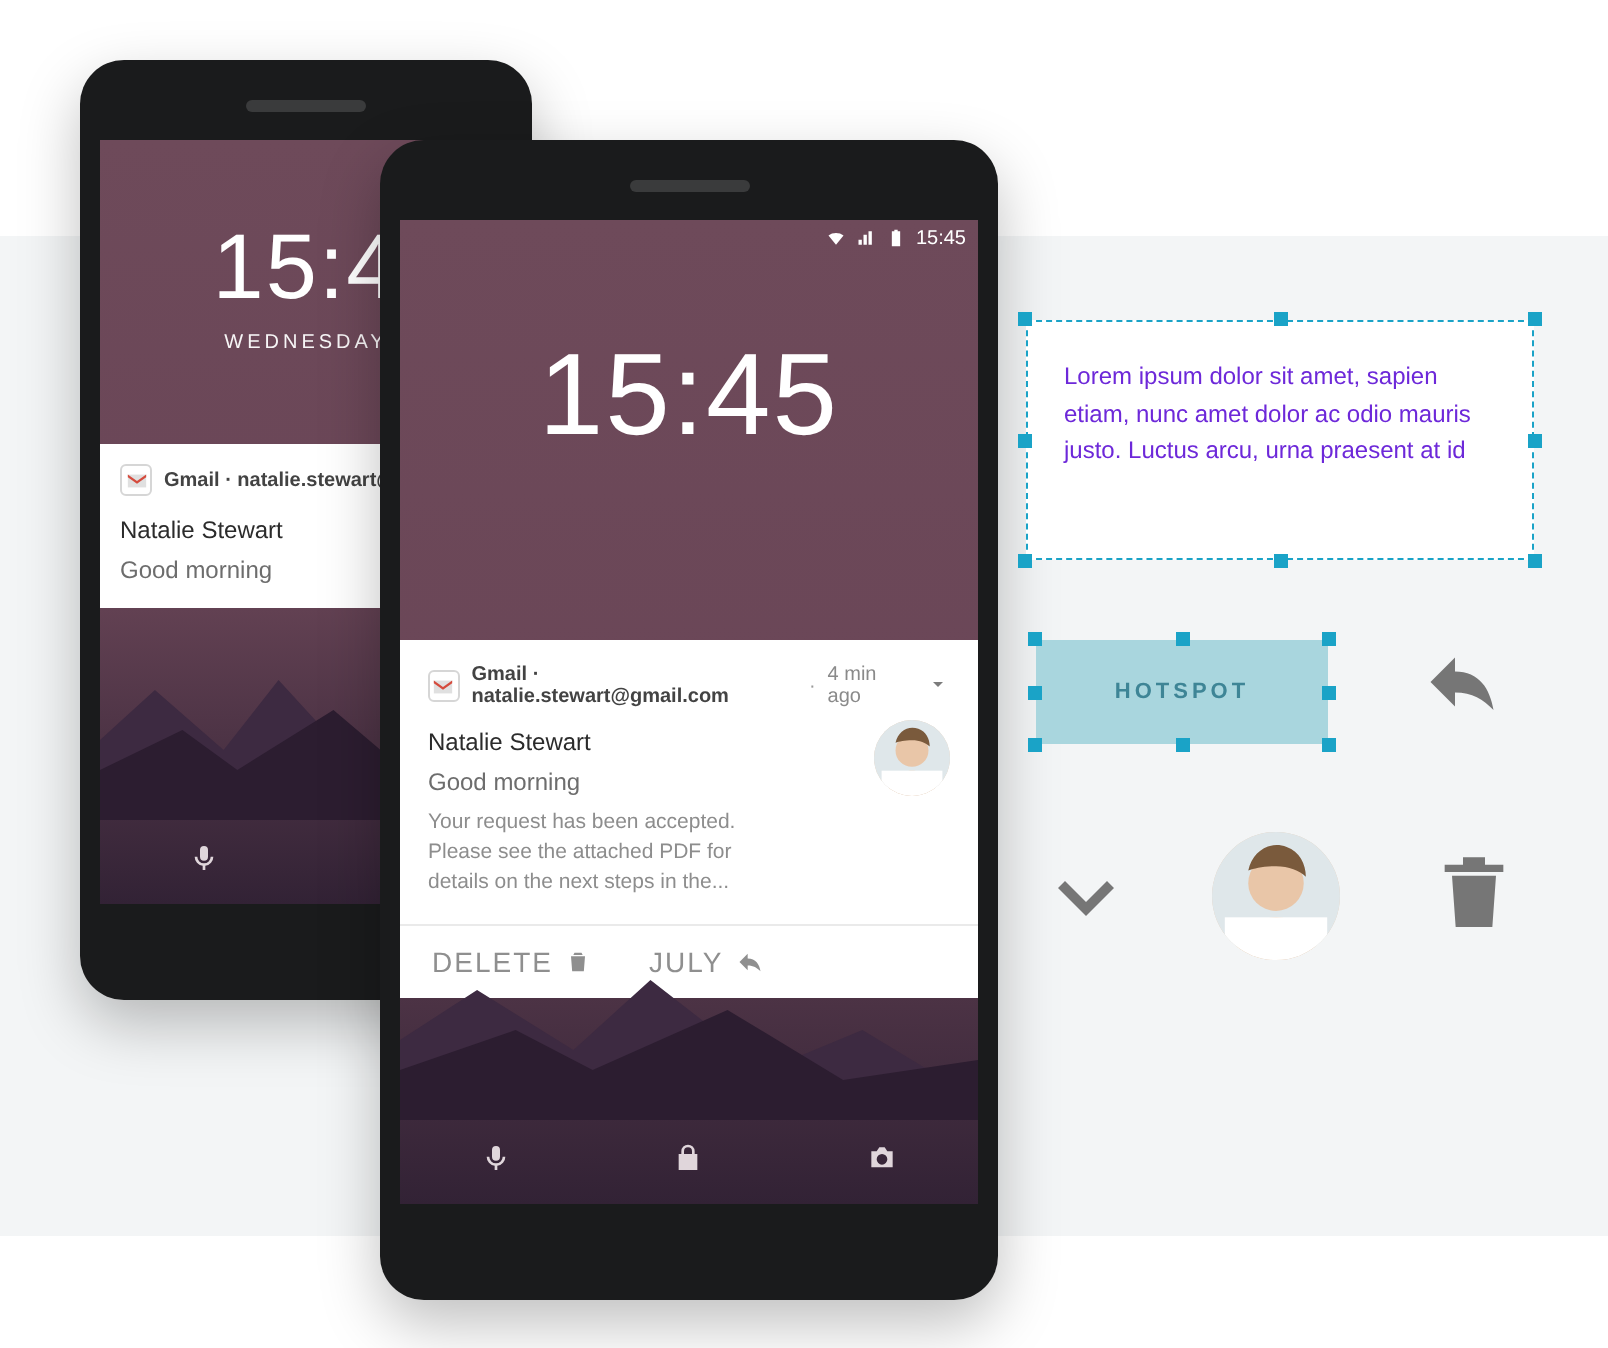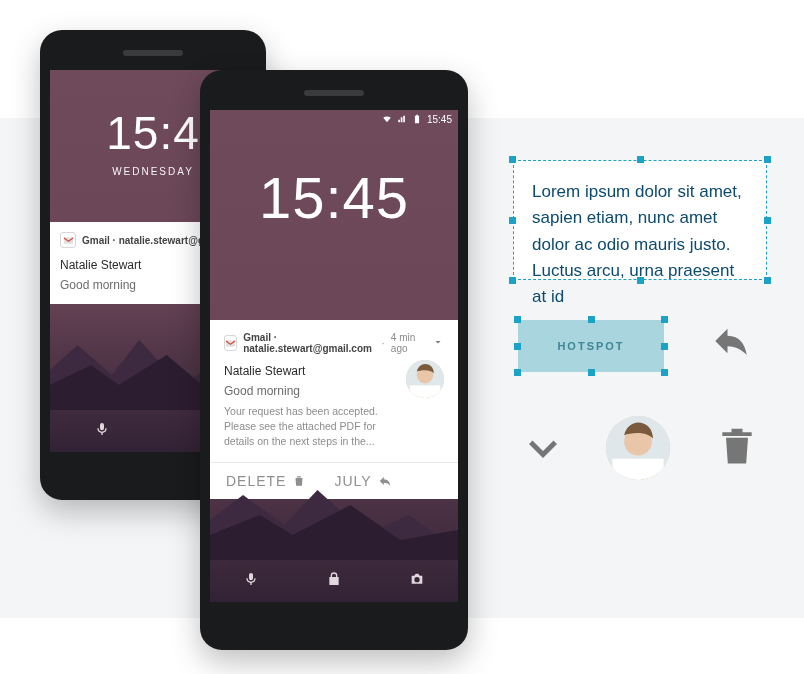--- a/index.html
+++ b/index.html
@@ -10,21 +10,21 @@
   .phone{position:absolute;border-radius:22px;background:#1a1b1c;box-shadow:0 12px 30px rgba(0,0,0,.25);padding:40px 10px 48px 10px}
   .phone .speaker{position:absolute;left:50%;top:20px;transform:translateX(-50%);width:60px;height:6px;border-radius:3px;background:#3a3b3c}
   .phone .screen{width:100%;height:100%;background:linear-gradient(#6e4a5a 0%,#6a4657 55%,#322235 100%);position:relative;overflow:hidden}
   .mountains{position:absolute;bottom:42px;left:0;right:0;height:90px}
   .mountains svg{width:100%;height:100%;display:block}
   .navrow{position:absolute;bottom:0;left:0;right:0;height:42px;display:flex;justify-content:space-around;align-items:center;color:#e0d6db}
   .navrow svg{width:16px;height:16px;fill:#e0d6db}
 
   .phone.small{left:40px;top:30px;width:226px;height:470px}
   .phone.small .screen{height:100%}
-  .phone.large{left:200px;top:70px;width:268px;height:580px}
+  .phone.large{left:190px;top:70px;width:309px;height:580px}
 
   .statusbar{position:absolute;top:0;right:6px;height:18px;display:flex;align-items:center;gap:5px;color:#fff;font-size:10px}
   .statusbar svg{width:10px;height:10px;fill:#fff}
 
   .clock{position:absolute;left:0;right:0;text-align:center;color:#fff}
   .clock .time{font-weight:200;letter-spacing:1px}
   .clock .date{font-size:10px;letter-spacing:2px;margin-top:6px;opacity:.95}
   .phone.small .clock{top:36px}
   .phone.small .clock .time{font-size:46px}
   .phone.large .clock{top:54px}
@@ -44,21 +44,21 @@
   .sender{font-size:12px;margin-top:10px;color:#2b2b2b}
   .subject{font-size:12px;margin-top:6px;color:#6d6d6d}
   .body{font-size:10.5px;margin-top:6px;color:#8d8d8d;line-height:1.45;max-width:180px}
   .avatar-sm{position:absolute;right:14px;top:40px;width:38px;height:38px;border-radius:50%;overflow:hidden;background:#e7cdb6}
   .avatar-sm svg{width:100%;height:100%;display:block}
   .actions{display:flex;gap:28px;border-top:1px solid #eaeaea;margin:12px -14px 0 -14px;padding:10px 16px}
   .actions .ab{display:flex;align-items:center;gap:6px;font-size:14px;letter-spacing:1px;color:#8f8f8f}
   .actions svg{width:14px;height:14px;fill:#8f8f8f}
 
   
-  .textbox{position:absolute;left:513px;top:160px;width:254px;height:120px;border:1px dashed #1aa3c7;background:#fff;padding:18px 18px;font-size:17px;line-height:1.55;color:#0c4a6e}
+  .textbox{position:absolute;left:513px;top:160px;width:254px;height:120px;border:1px dashed #1aa3c7;background:#fff;padding:18px 18px;font-size:12px;line-height:1.55;color:#6d28d9}
   .handle{position:absolute;width:7px;height:7px;background:#1aa3c7}
   .textboxwrap{position:absolute;left:513px;top:160px;width:254px;height:120px}
   .textboxwrap .handle.tl{left:-4px;top:-4px}.textboxwrap .handle.tm{left:50%;top:-4px;margin-left:-3px}.textboxwrap .handle.tr{right:-4px;top:-4px}
   .textboxwrap .handle.ml{left:-4px;top:50%;margin-top:-3px}.textboxwrap .handle.mr{right:-4px;top:50%;margin-top:-3px}
   .textboxwrap .handle.bl{left:-4px;bottom:-4px}.textboxwrap .handle.bm{left:50%;bottom:-4px;margin-left:-3px}.textboxwrap .handle.br{right:-4px;bottom:-4px}
 
   .hotspot{position:absolute;left:518px;top:320px;width:146px;height:52px;background:#a9d6de;display:flex;align-items:center;justify-content:center;color:#3e8596;font-size:11px;letter-spacing:2px;font-weight:bold}
   .hotspotwrap{position:absolute;left:518px;top:320px;width:146px;height:52px}
   .hotspotwrap .handle.tl{left:-4px;top:-4px}.hotspotwrap .handle.tm{left:50%;top:-4px;margin-left:-3px}.hotspotwrap .handle.tr{right:-4px;top:-4px}
   .hotspotwrap .handle.ml{left:-4px;top:50%;margin-top:-3px}.hotspotwrap .handle.mr{right:-4px;top:50%;margin-top:-3px}

